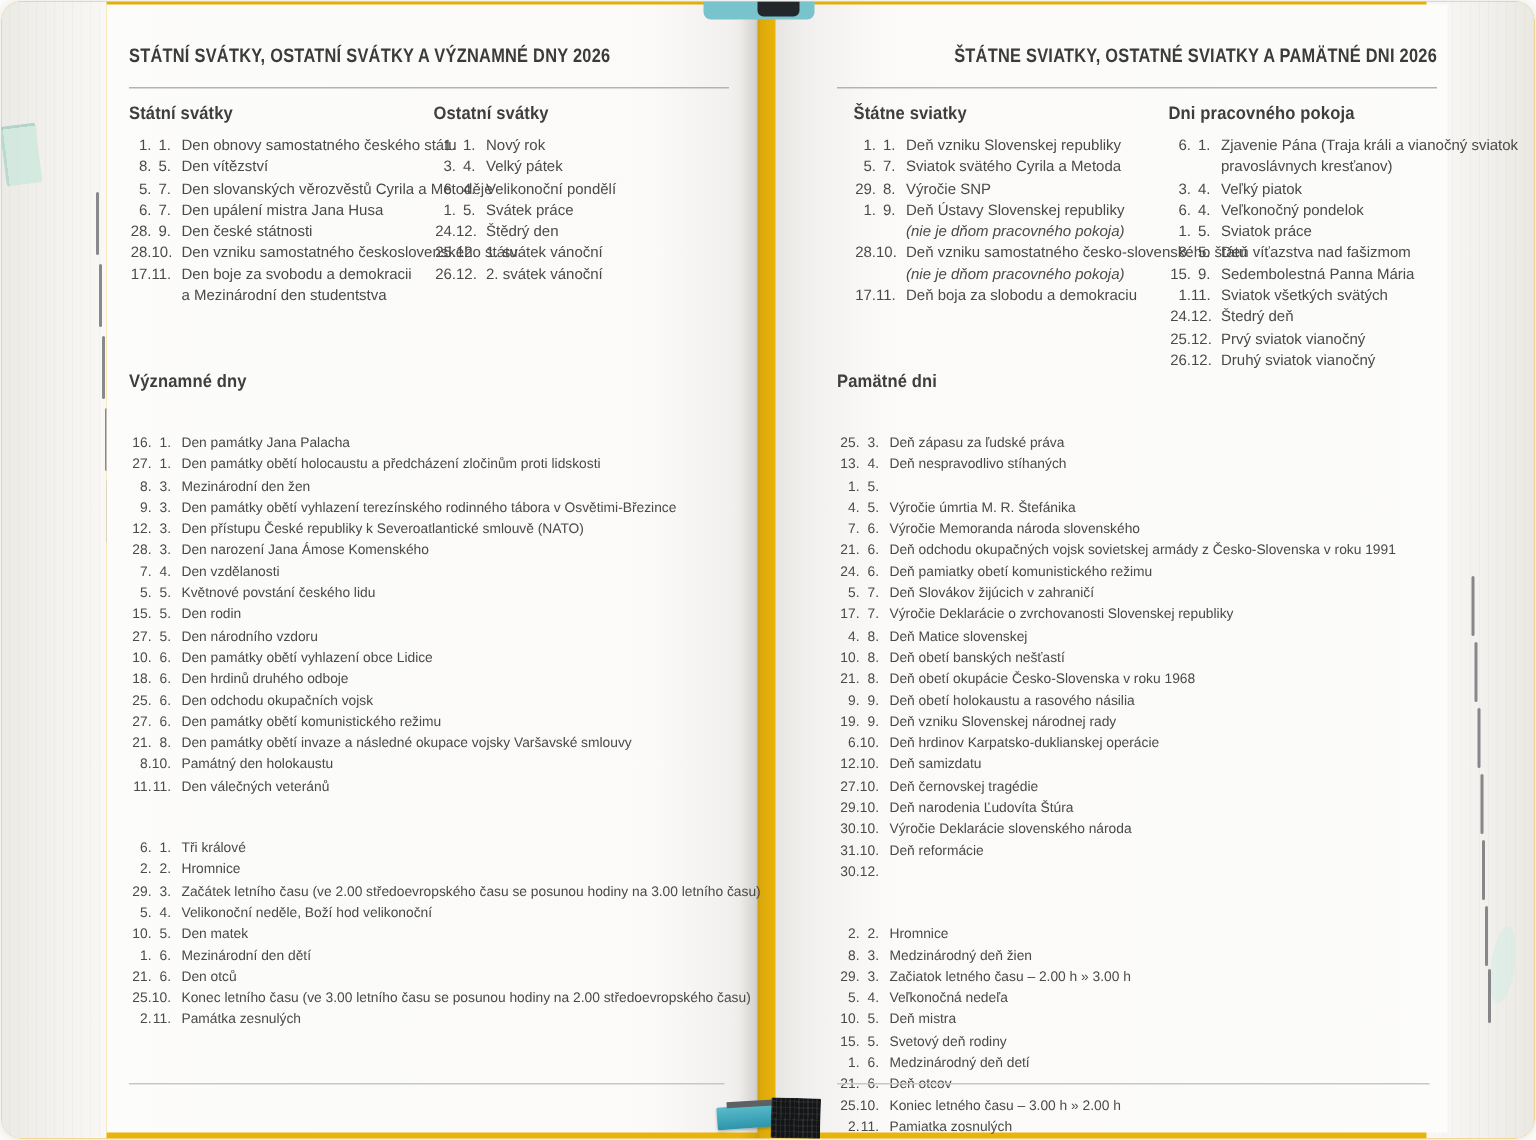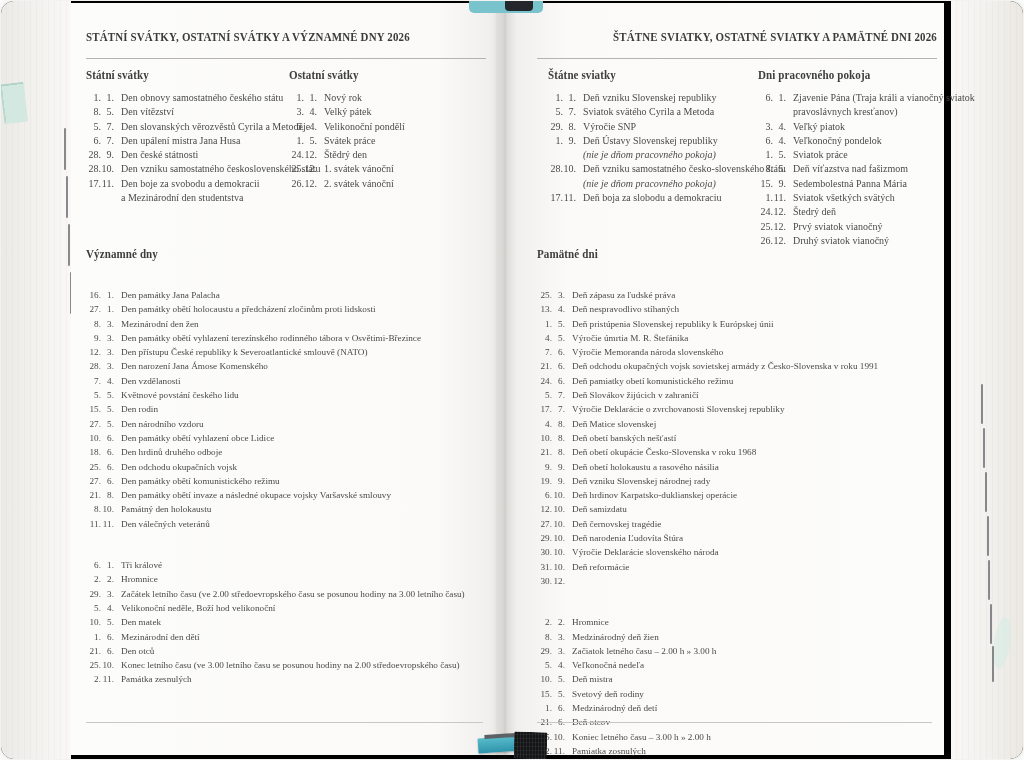--- a/index.html
+++ b/index.html
@@ -3,42 +3,41 @@
 <meta charset="utf-8">
 <style>
   html,body{margin:0;padding:0;}
   body{
     width:1024px;height:760px;position:relative;overflow:hidden;
     background:#fdfdfc;
     font-family:"Liberation Sans", sans-serif;
   }
   .book{
     position:absolute;inset:1px;border-radius:13px;overflow:hidden;
-    background:#000000;
+    background:#eab308;
     box-shadow:0 0 8px rgba(0,0,0,.10), inset 0 2px 4px rgba(0,0,0,.04);
-    font-family:Liberation Serif, serif;
   }
   
   .edge{position:absolute;top:0;height:100%;}
   .edge-left{left:0;width:70px;background:linear-gradient(to right,#eceae5,#f3f2ef 55%,#f9f8f6);}
   .edge-right{right:0;width:72px;background:linear-gradient(to left,#ebe8e2,#f3f2ef 55%,#f9f8f6);}
   .edge::before{content:"";position:absolute;inset:0;
     background:repeating-linear-gradient(to right,transparent 0 5px,rgba(0,0,0,.025) 5px 6px);}
   .dash{position:absolute;width:2px;height:42px;background:#6d6d72;opacity:.8;border-radius:1px;}
   .tape{position:absolute;left:1px;top:82px;width:24px;height:40px;background:#cfe8df;opacity:.85;
     transform:rotate(-7deg);border-radius:2px;
     background-image:linear-gradient(rgba(90,160,150,.35) 0 2px,transparent 2px 9px),
                      linear-gradient(90deg,rgba(90,160,150,.25) 0 2px,transparent 2px 8px);}
   .smudge{position:absolute;right:13px;top:616px;width:16px;height:52px;background:#d4ece6;
     opacity:.55;border-radius:50%;transform:rotate(8deg);}
   
   .page{position:absolute;top:2px;height:752px;z-index:2;}
   .page-l{left:70px;width:434px;
     background:linear-gradient(to right,#fcfcfb 0%,#fbfaf9 84%,#f1f0ee 96%,#e6e5e2 100%);}
-  .page-r{left:495px;width:448px;
+  .page-r{left:516px;width:448px;
     background:linear-gradient(to right,#e6e5e2 0%,#f0efed 4%,#fbfaf9 16%,#fcfcfb 100%);}
   .gutter{position:absolute;left:492px;top:0;width:24px;height:100%;z-index:3;pointer-events:none;
     background:linear-gradient(to right,rgba(0,0,0,0) 0%,rgba(60,55,45,.10) 42%,rgba(60,55,45,.16) 50%,rgba(60,55,45,.08) 60%,rgba(0,0,0,0) 100%);}
   
   .content{position:absolute;top:26px;width:400px;color:#4a4a4a;}
   .page-l .content{left:15px;}
   .page-r .content{left:41px;}
   .title{margin:0;font-size:13px;font-weight:bold;color:#3b3b3b;letter-spacing:.2px;
     white-space:nowrap;transform:scaleX(.84);transform-origin:left center;height:18px;}
   .page-r .title{text-align:right;transform-origin:right center;}
@@ -502,21 +501,20 @@
 
             <div class="row">
               <span class="d">13.</span>
               <span class="m">4.</span>
               <span class="t">Deň nespravodlivo stíhaných</span>
             </div>
 
             <div class="row">
               <span class="d">1.</span>
               <span class="m">5.</span>
-              <span class="t">Deň pristúpenia Slovenskej republiky k Európskej únii</span>
             </div>
 
             <div class="row">
               <span class="d">4.</span>
               <span class="m">5.</span>
               <span class="t">Výročie úmrtia M. R. Štefánika</span>
             </div>
 
             <div class="row">
               <span class="d">7.</span>

